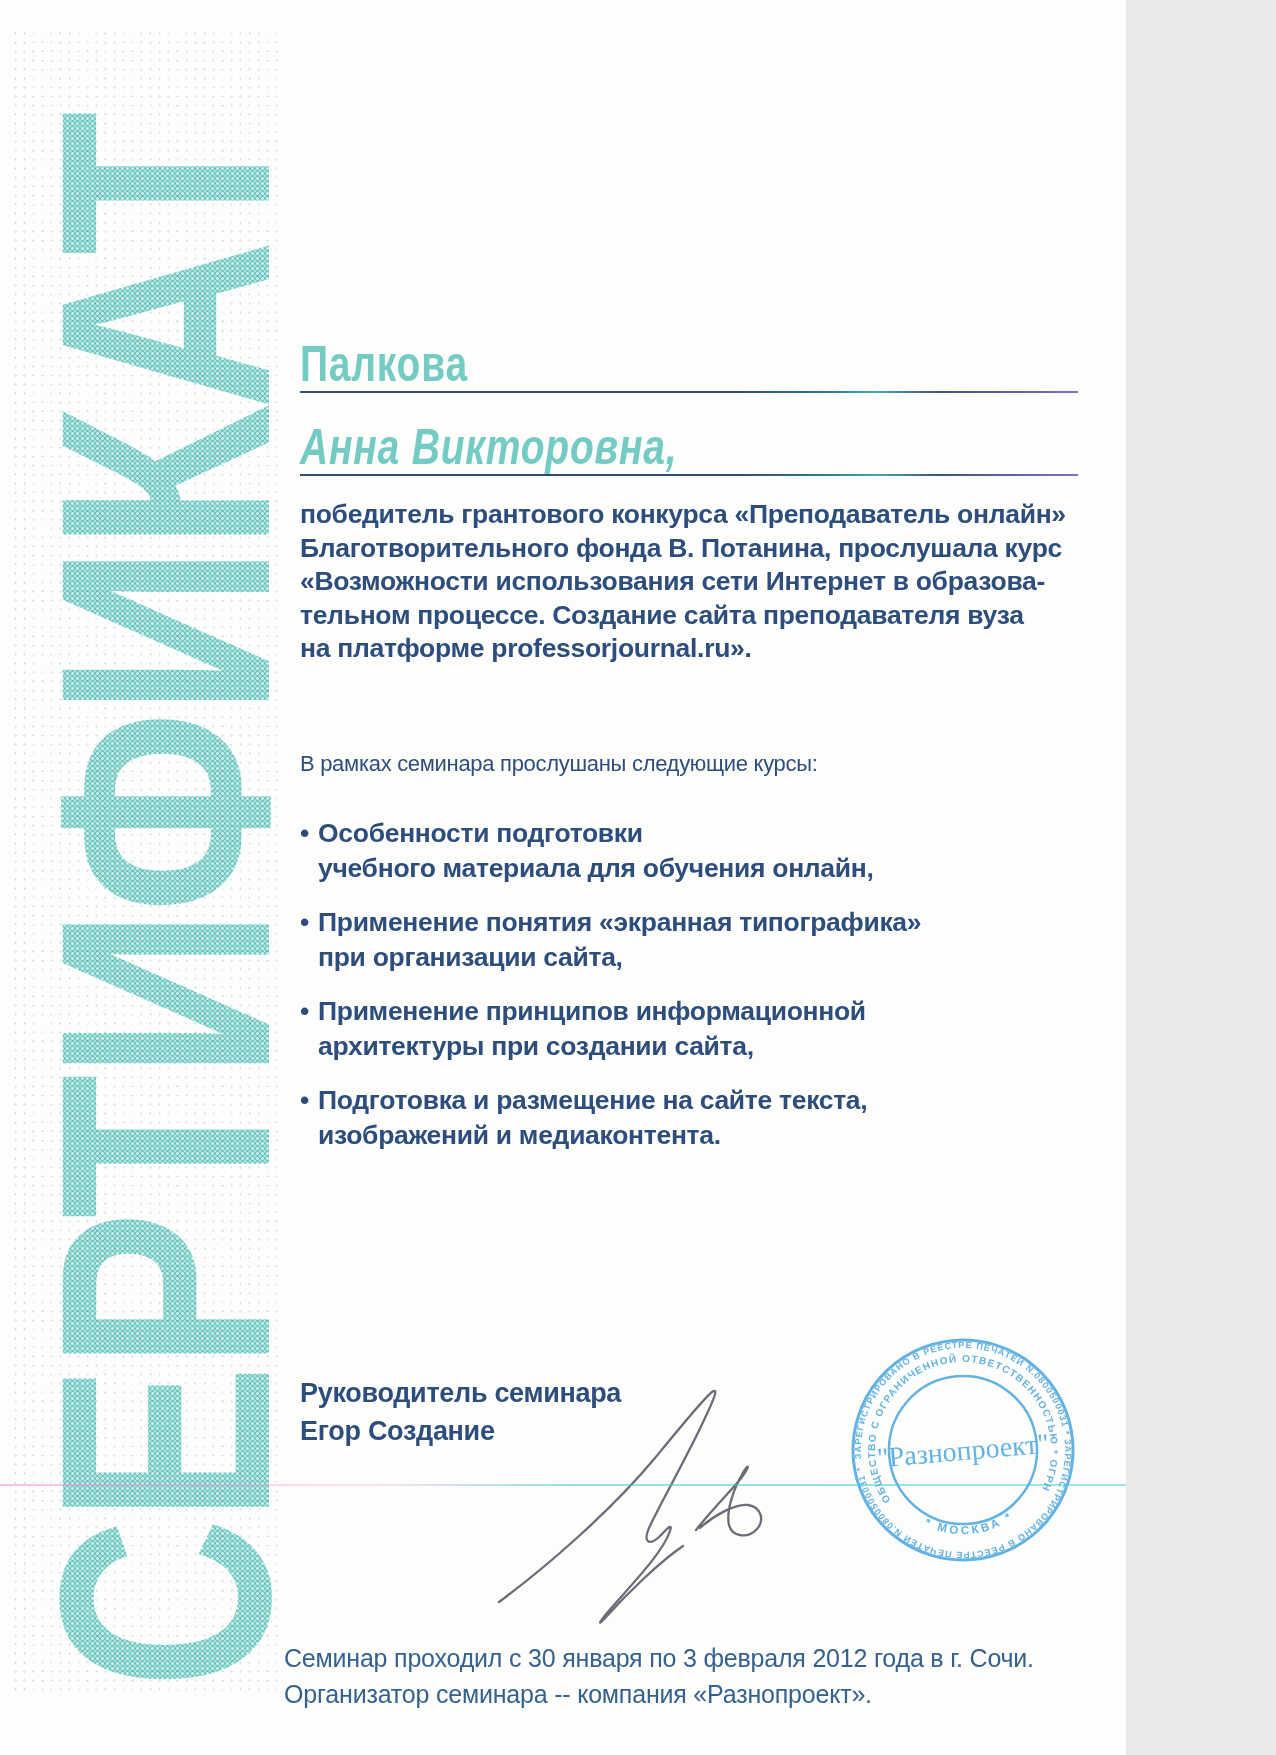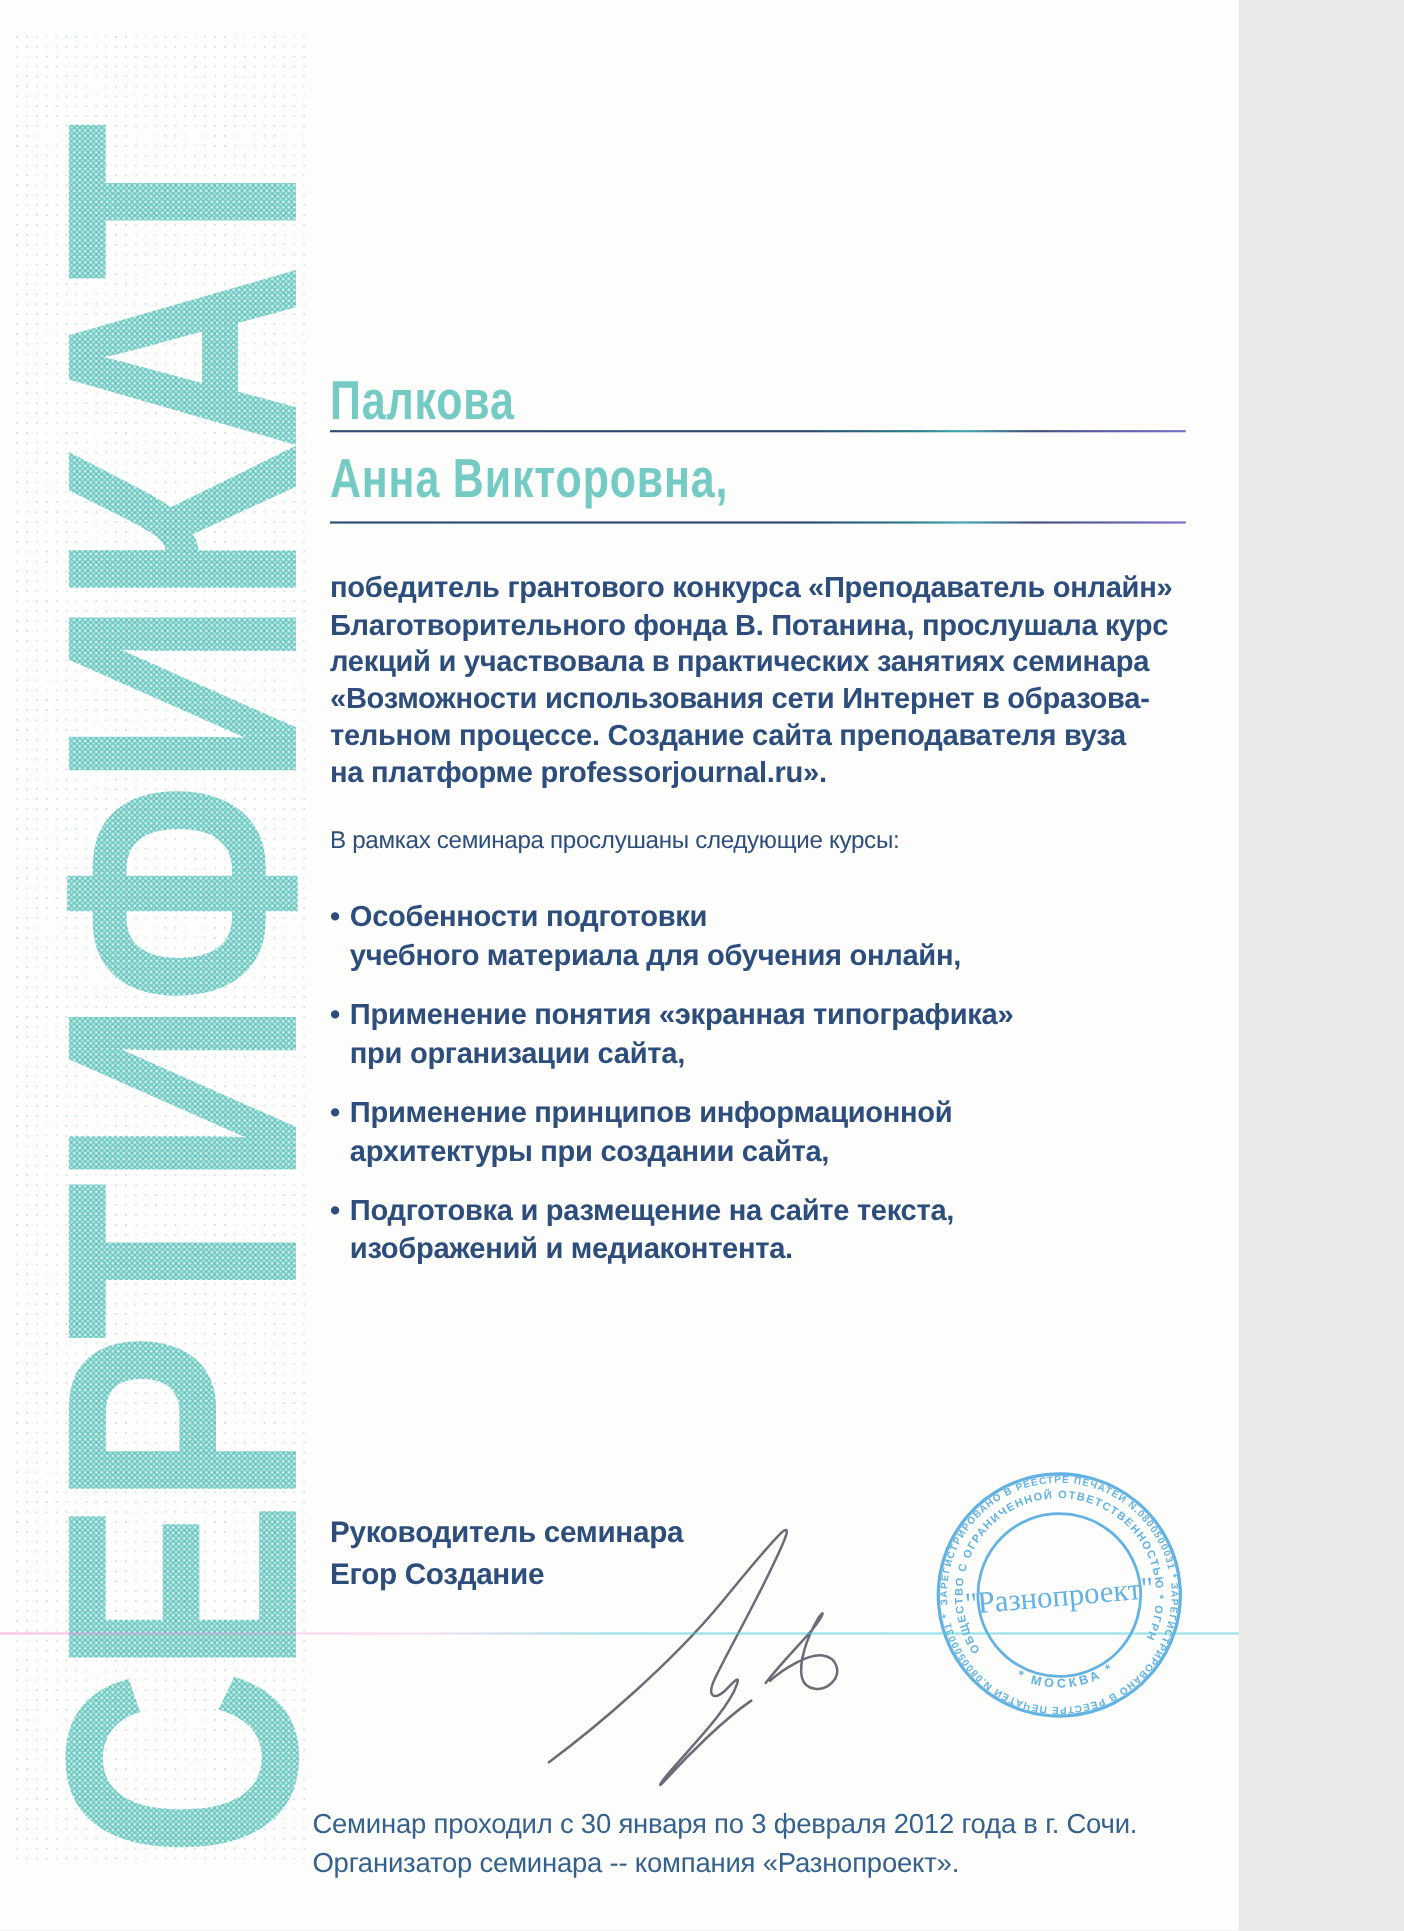--- a/index.html
+++ b/index.html
@@ -34,34 +34,33 @@
     pointer-events:none;
   }
   
   .name-line{
     position:absolute;left:300px;
     font-size:50px;font-weight:bold;line-height:50px;
     color:#74cbc4;white-space:nowrap;
   }
   .name-line .squeeze{display:inline-block;transform:scaleX(0.78);transform-origin:left center;letter-spacing:1px;}
   .name1{top:339px;}
-  .name2{top:410px;}
+  .name2{top:422px;font-style:italic;}
   .rule{
     position:absolute;left:300px;width:778px;height:2px;
     background:linear-gradient(90deg,#33507a 0%,#2f4a74 55%,#2f7d8d 68%,#45a8b4 74%,#44507e 82%,#7b72c8 100%);
   }
   .rule1{top:391px;}
   .rule2{top:474px;}
   
   .body-text{color:#2d4e7c;}
   .intro{
     position:absolute;left:300px;top:498px;
     font-size:26.5px;font-weight:bold;line-height:33.5px;letter-spacing:-0.3px;
     white-space:nowrap;
-    margin-top:20px;
   }
   .heading{
     position:absolute;left:300px;top:751px;
     font-size:22px;font-weight:normal;letter-spacing:-0.3px;white-space:nowrap;
   }
   .courses{position:absolute;left:300px;top:816px;}
   .course-item{
     position:relative;padding-left:18px;margin-bottom:19px;
     font-size:26.5px;font-weight:bold;line-height:35px;letter-spacing:-0.3px;white-space:nowrap;
   }
@@ -115,21 +114,20 @@
   </div>
   <div class="rule rule1"></div>
   <div class="name-line name2">
     <span class="squeeze">Анна Викторовна,</span>
   </div>
   <div class="rule rule2"></div>
 
   <div class="intro body-text">
     <div>победитель грантового конкурса «Преподаватель онлайн»</div>
     <div>Благотворительного фонда В. Потанина, прослушала курс</div>
-    <div>лекций и участвовала в практических занятиях семинара</div>
     <div>«Возможности использования сети Интернет в образова-</div>
     <div>тельном процессе. Создание сайта преподавателя вуза</div>
     <div>на платформе professorjournal.ru».</div>
   </div>
 
   <div class="heading body-text">В рамках семинара прослушаны следующие курсы:</div>
 
   <div class="courses">
     <div class="course-item body-text">
       <span class="dot">•</span>

